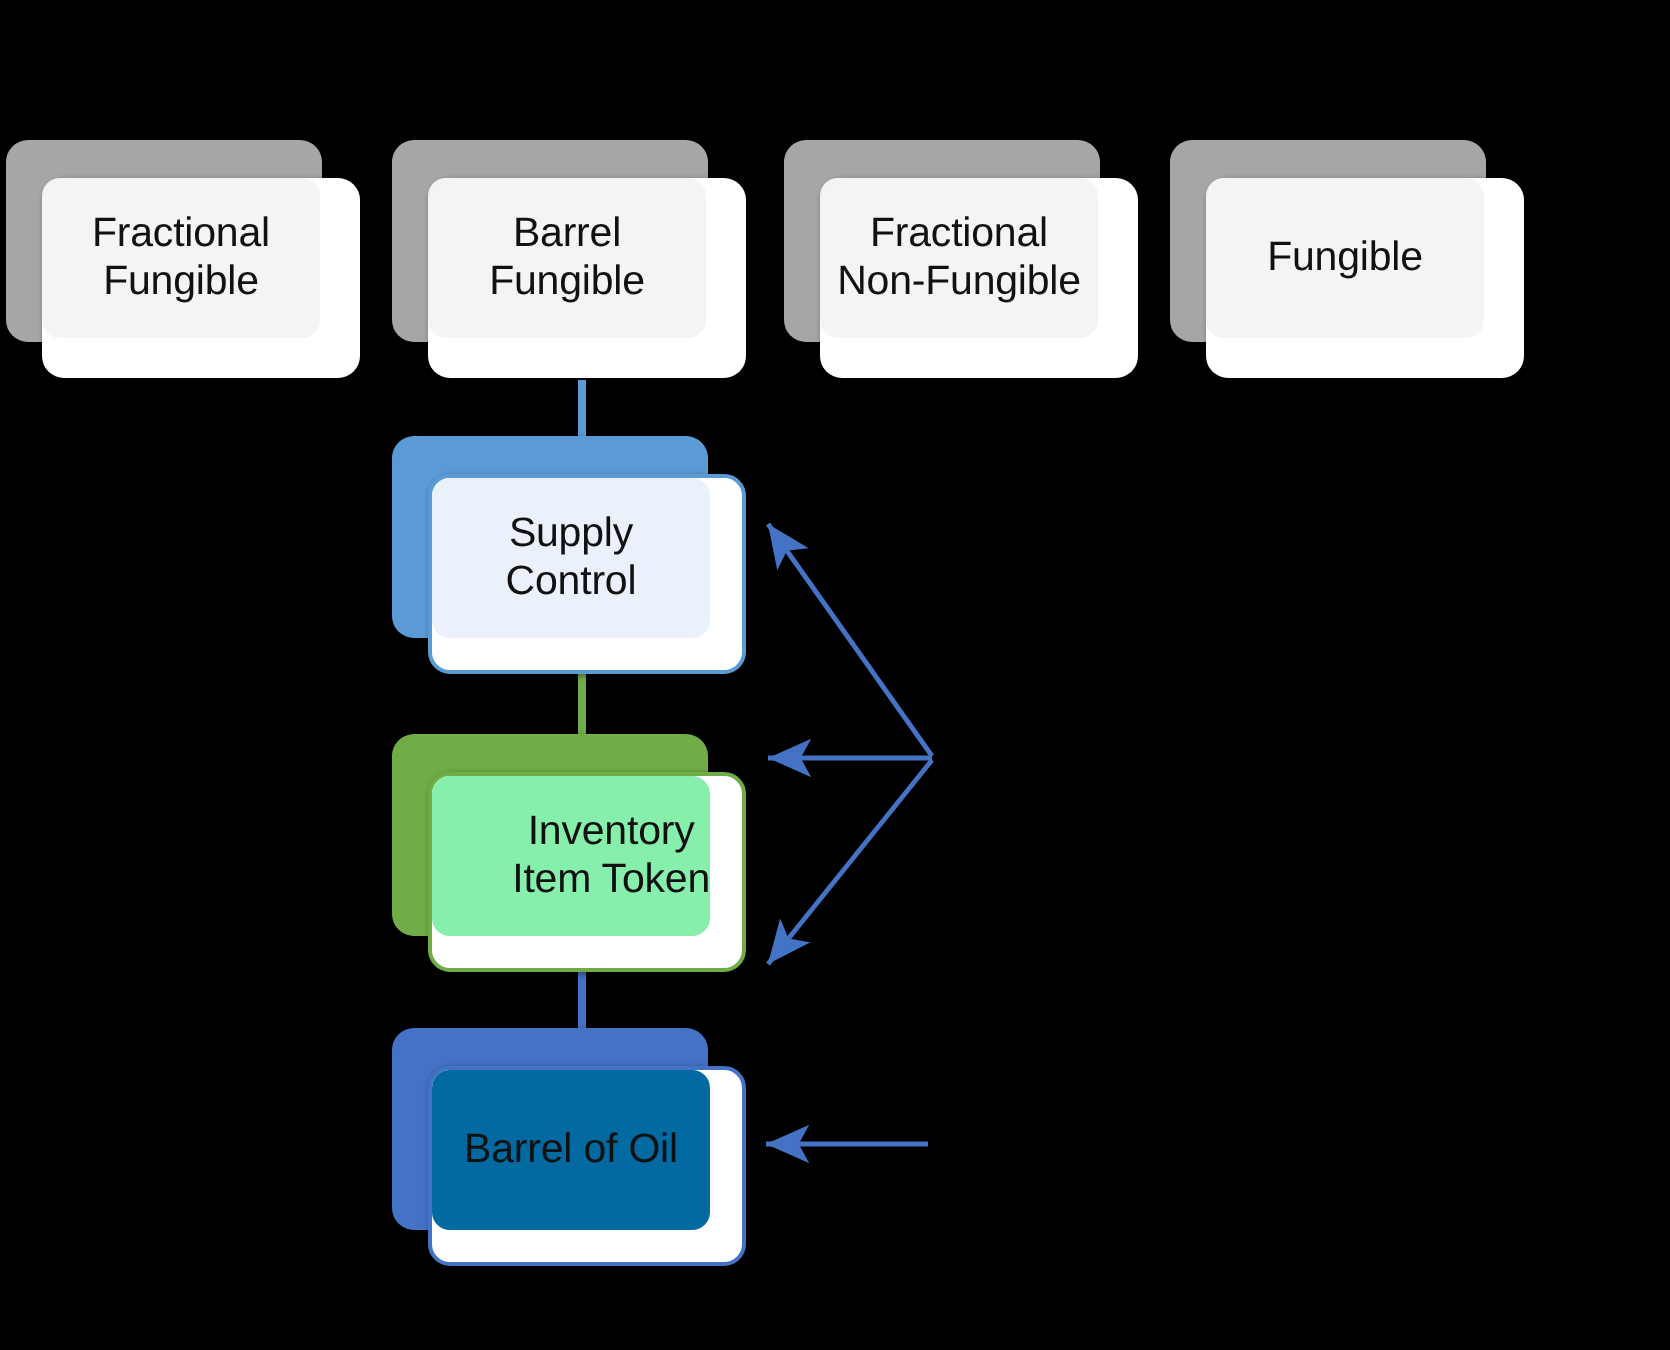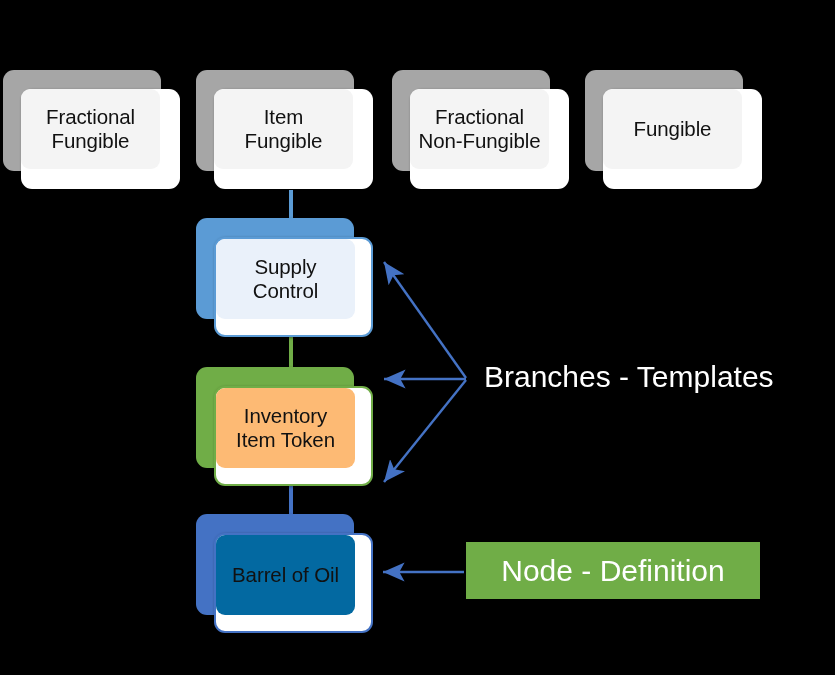--- a/index.html
+++ b/index.html
@@ -68,21 +68,21 @@
   .v-gray .card-inner { background: #f4f4f4; }
 
   
   .v-blue .card-back  { background: #5b9bd5; box-shadow: 1px 1px 3px rgba(0,0,0,0.35); }
   .v-blue .card-front { border: 2px solid #5b9bd5; }
   .v-blue .card-inner { background: #eaf1fa; align-items: center; }
 
   
   .v-green .card-back  { background: #70ad47; box-shadow: 1px 1px 3px rgba(0,0,0,0.35); }
   .v-green .card-front { border: 2px solid #70ad47; }
-  .v-green .card-inner { background: #fdba74; }
+  .v-green .card-inner { background: #86efac; justify-content: flex-end; }
 
   
   .v-dblue .card-back  { background: #4472c4; box-shadow: 1px 1px 3px rgba(0,0,0,0.35); }
   .v-dblue .card-front { border: 2px solid #4472c4; }
   .v-dblue .card-inner { background: #0369a1; }
 
   
   .connector {
     position: absolute;
     width: 4px;
@@ -128,21 +128,21 @@
         <span class="card-label">Fractional
 Fungible</span>
       </div>
     </div>
   </div>
 
   <div class="card-group v-gray" style="left:196px; top:58px;">
     <div class="card-back"></div>
     <div class="card-front">
       <div class="card-inner">
-        <span class="card-label">Item
+        <span class="card-label">Barrel
 Fungible</span>
       </div>
     </div>
   </div>
 
   <div class="card-group v-gray" style="left:392px; top:58px;">
     <div class="card-back"></div>
     <div class="card-front">
       <div class="card-inner">
         <span class="card-label">Fractional
@@ -198,17 +198,15 @@
       <marker id="ah" markerWidth="10" markerHeight="8" refX="9" refY="4" orient="auto" markerUnits="strokeWidth">
         <path d="M9,4 L0,0 L2.2,4 L0,8 Z" fill="#4472c4"></path>
       </marker>
     </defs>
     <line x1="466" y1="366" x2="384" y2="250" stroke="#4472c4" stroke-width="2.4" marker-end="url(#ah)"></line>
     <line x1="466" y1="367" x2="384" y2="367" stroke="#4472c4" stroke-width="2.4" marker-end="url(#ah)"></line>
     <line x1="466" y1="368" x2="384" y2="470" stroke="#4472c4" stroke-width="2.4" marker-end="url(#ah)"></line>
     <line x1="464" y1="560" x2="383" y2="560" stroke="#4472c4" stroke-width="2.4" marker-end="url(#ah)"></line>
   </svg>
 
-  <div class="annot-text" style="left:484px; top:348px;">Branches - Templates</div>
-
-  <div class="annot-box" style="left:466px; top:530px; width:294px; height:57px;">Node - Definition</div>
+
 
 </div>
 
 </body></html>

